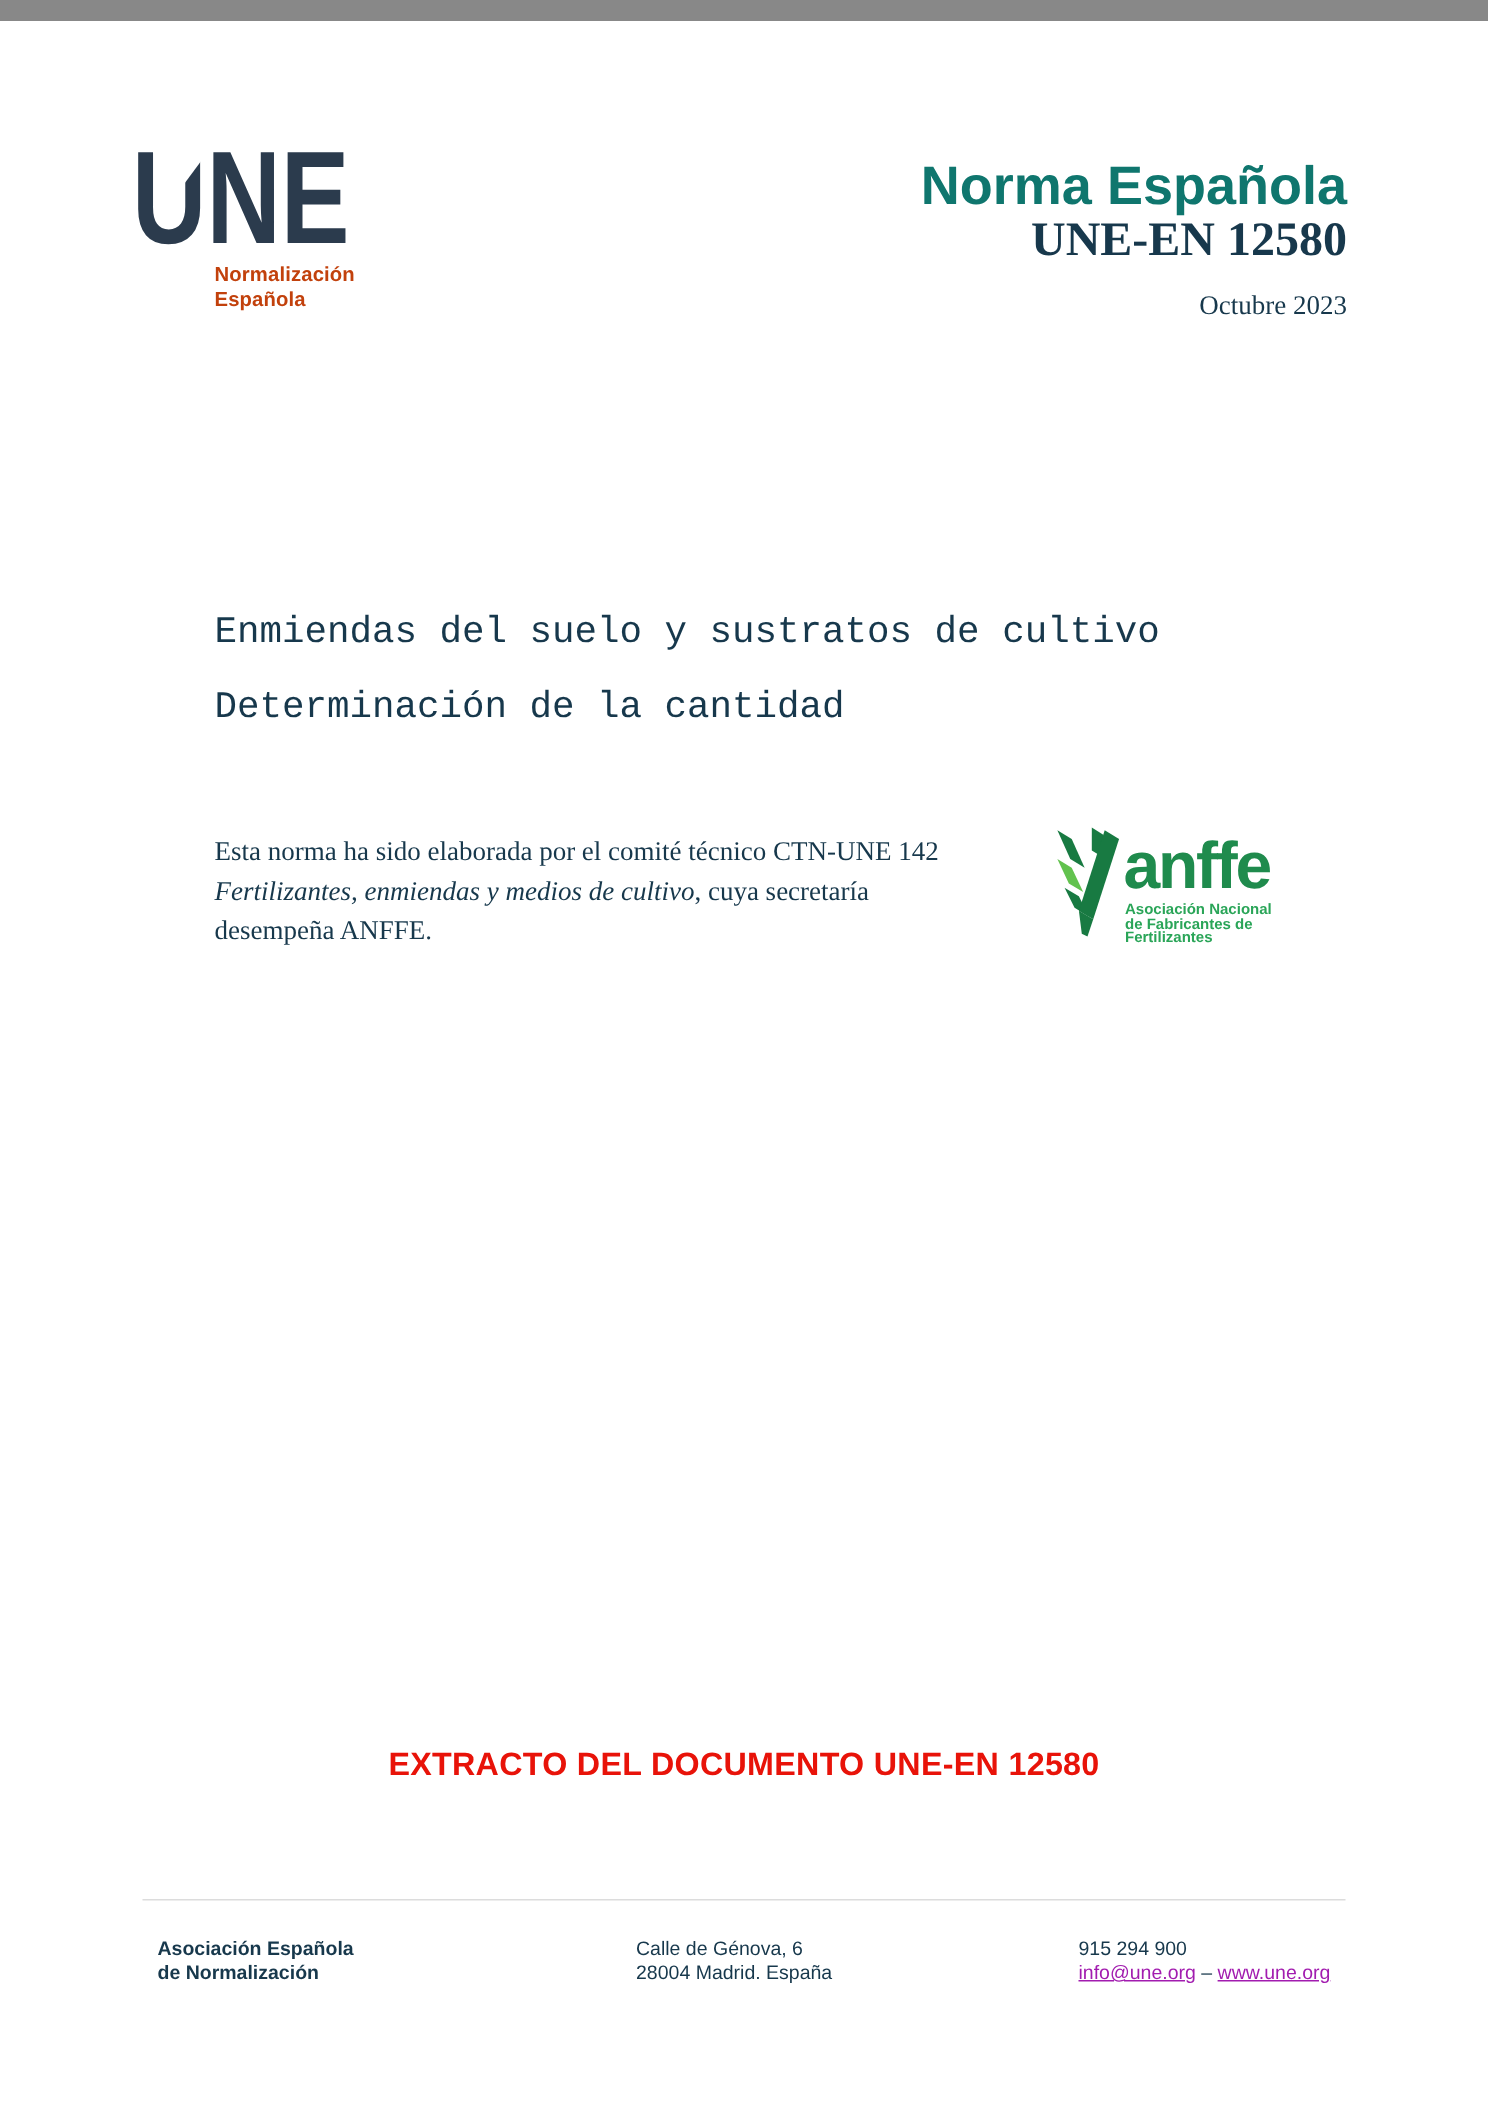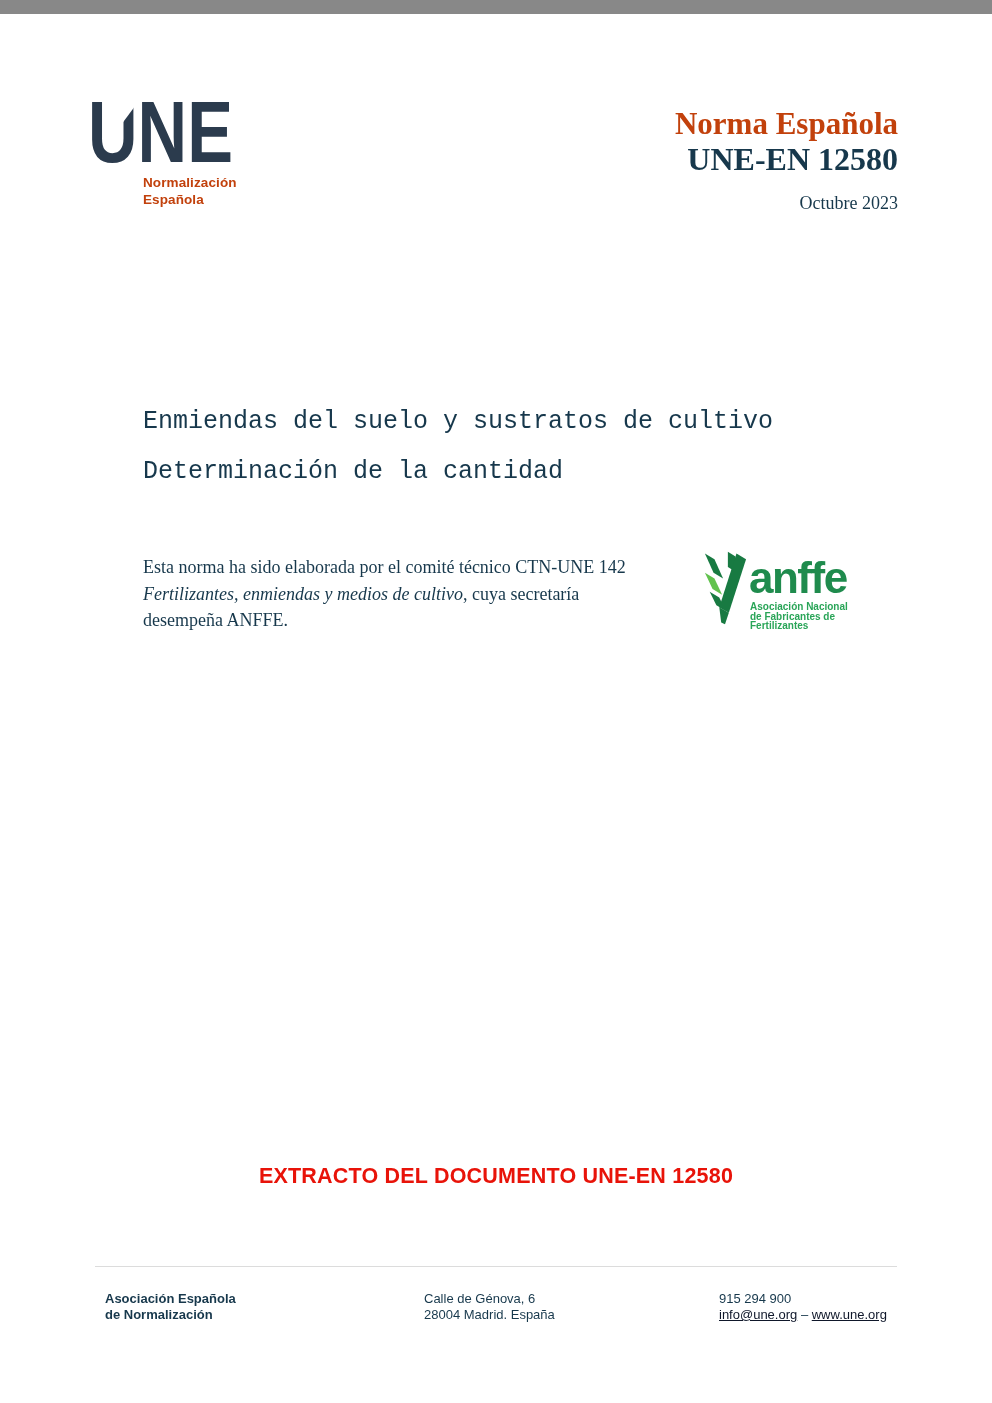--- a/index.html
+++ b/index.html
@@ -18,22 +18,22 @@
   .une-mark { position: absolute; left: 0; top: 0; }
   .logo-subtitle {
     position: absolute; left: 55px; top: 77px;
     font-size: 13.5px; line-height: 16.5px; font-weight: 600;
     color: #c2410c; letter-spacing: 0.1px;
   }
 
   
   .header-right { position: absolute; right: 94px; top: 94px; text-align: right; }
   .header-kicker {
-    font-family: Liberation Serif, serif; font-weight: bold;
-    font-size: 31px; line-height: 31px; color: #c2410c;
+    font-family: Liberation Sans, sans-serif; font-weight: bold;
+    font-size: 36px; line-height: 31px; color: #0f766e;
   }
   .header-code {
     font-family: "Liberation Serif", serif; font-weight: bold;
     font-size: 32px; line-height: 35px; color: #17384c; margin-top: 3px;
   }
   .header-date {
     font-family: "Liberation Serif", serif;
     font-size: 18px; line-height: 20px; color: #17384c; margin-top: 16px;
   }
 
@@ -77,21 +77,21 @@
     position: absolute; left: 95px; top: 1252px; width: 802px; height: 1px;
     background: #dcdcdc;
   }
   .footer { position: absolute; left: 0; top: 1277px; width: 100%; }
   .footer-col {
     position: absolute; font-size: 13px; line-height: 16px; color: #17384c;
   }
   .footer-col.org { left: 105px; font-weight: bold; }
   .footer-col.addr { left: 424px; }
   .footer-col.contact { left: 719px; }
-  .footer a { color: #0f172a; text-decoration: underline; }
+  .footer a { color: #a21caf; text-decoration: underline; }
 </style>
 </head>
 <body>
 
 <div class="page">
 
   <div class="logo-block">
     <svg class="une-mark" width="145" height="66" viewBox="0 0 145 66" aria-hidden="true">
       <text x="0" y="64" font-family="Liberation Sans, sans-serif" font-weight="bold" font-size="88" fill="#2b3b4d" textLength="145" lengthAdjust="spacingAndGlyphs">UNE</text>
       <polygon points="33,0 53,0 33,27" fill="#ffffff"></polygon>

